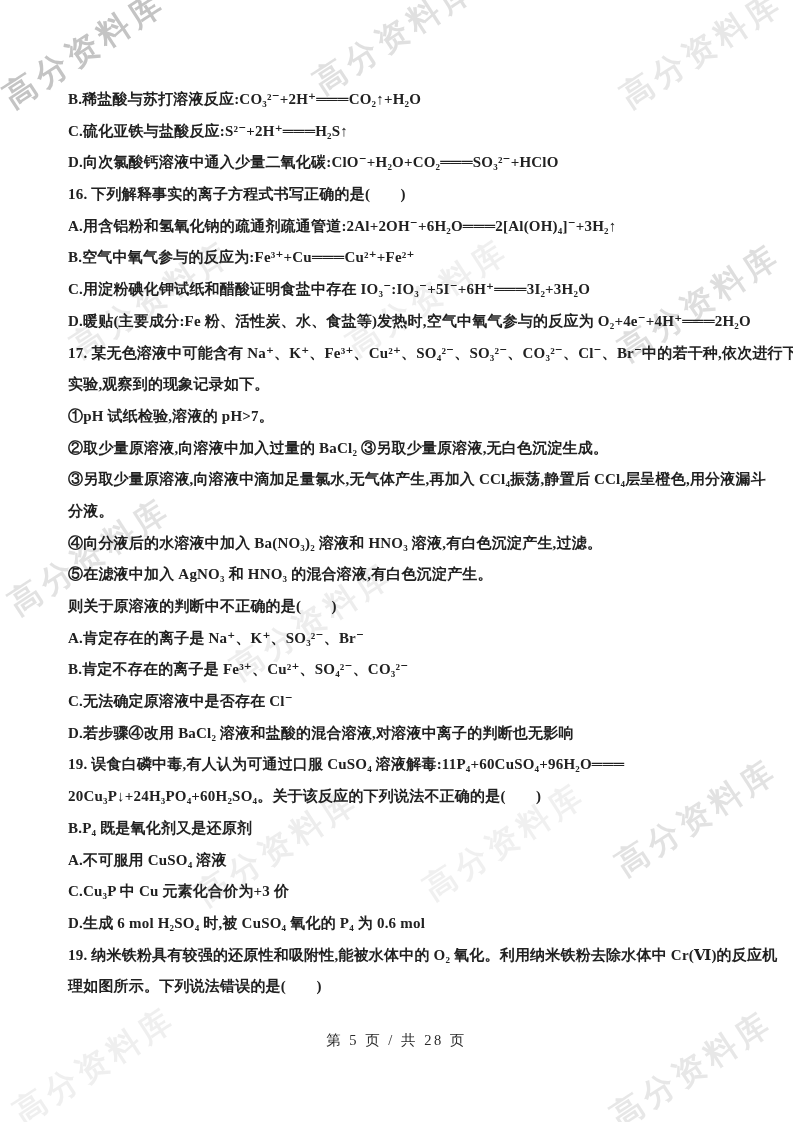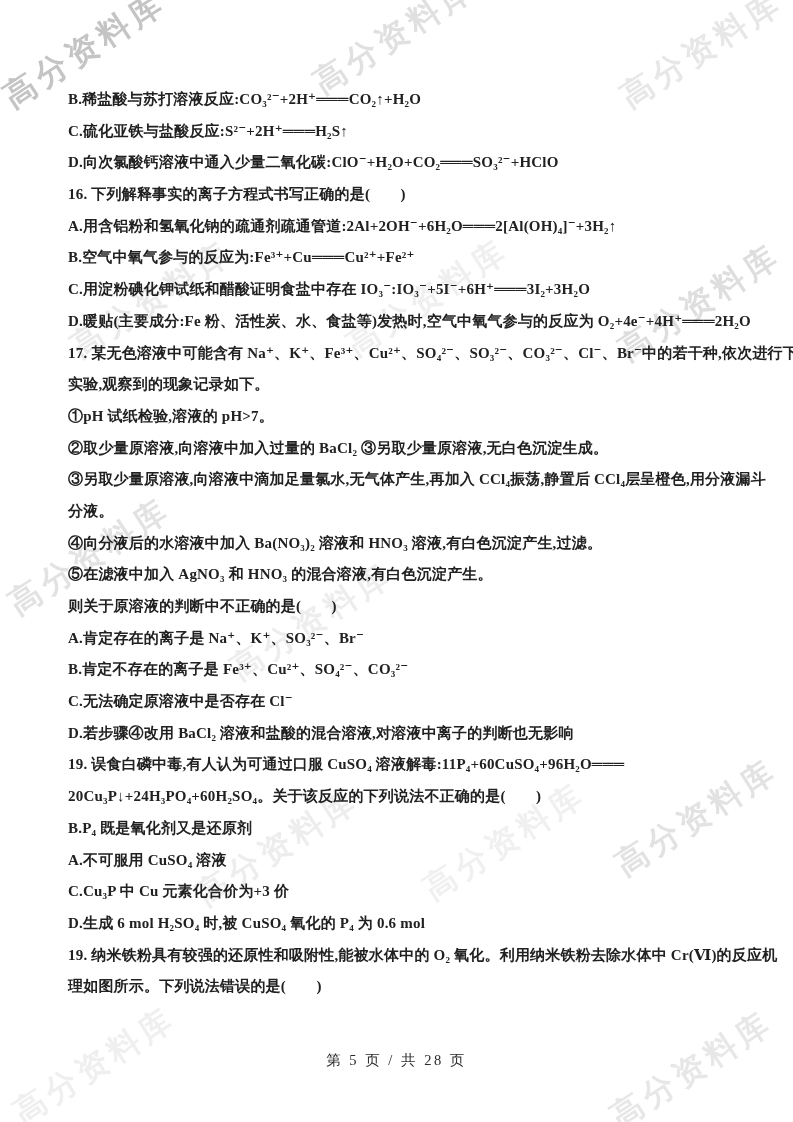--- a/index.html
+++ b/index.html
@@ -23,21 +23,20 @@
     font-family:"DejaVu Sans","Liberation Sans",sans-serif;
     font-weight:bold; font-size:32px; letter-spacing:5px;
     color:#8a8a8a; white-space:nowrap;
     transform:translate(-50%,-50%) rotate(-33deg);
     pointer-events:none; user-select:none;
   }
   .footer {
     position:absolute; top:1031px; left:0; width:100%;
     text-align:center; font-size:14.5px; letter-spacing:2.5px;
     color:#2a2a2a;
-    margin-top:20px;
   }
 </style>
 </head>
 <body>
 
 <div class="page">
 
   <div id="watermark-layer">
       <span class="watermark" style="left: 85px; top: 50px; opacity: 0.5;">高分资料库</span>
       <span class="watermark" style="left: 395px; top: 36px; opacity: 0.26;">高分资料库</span>

